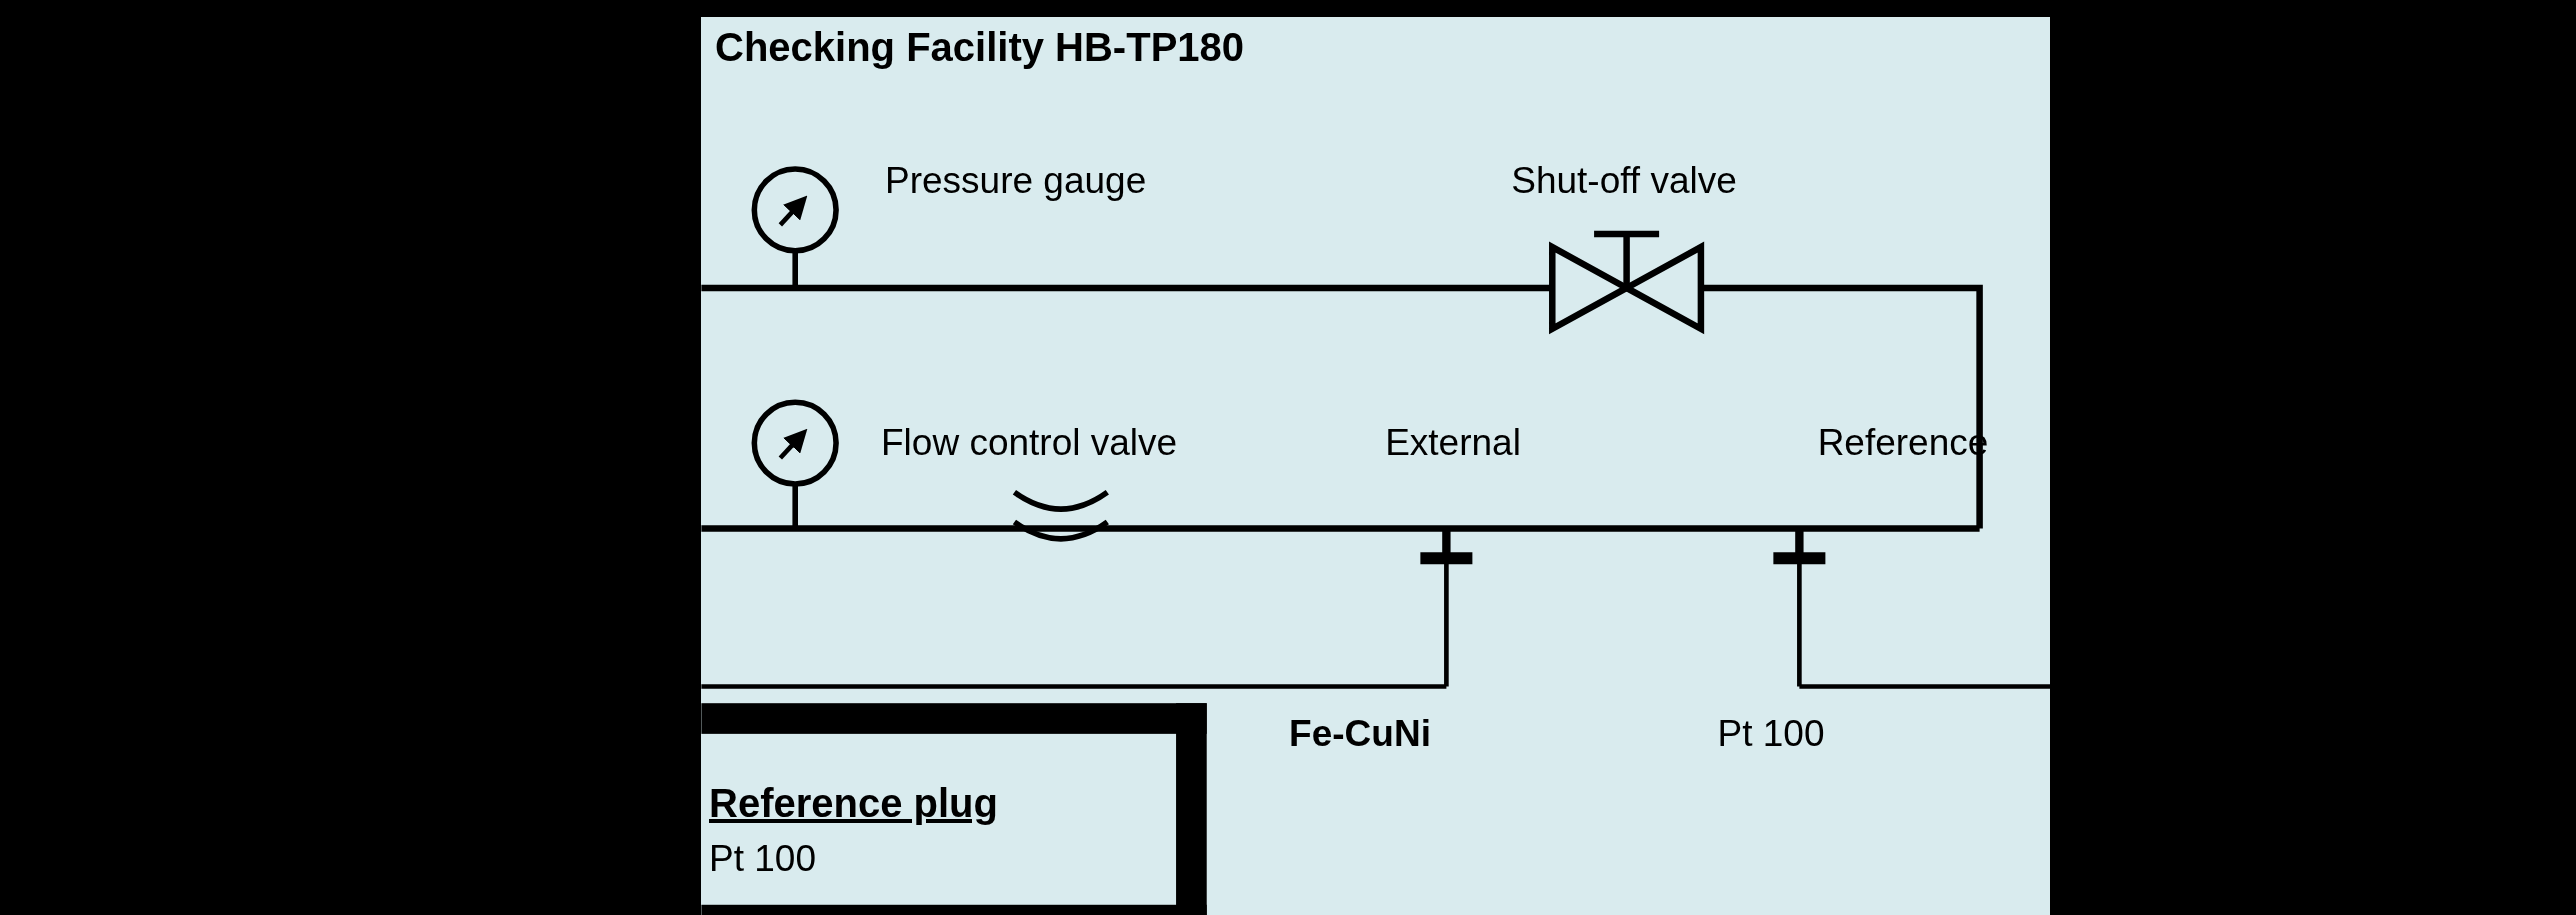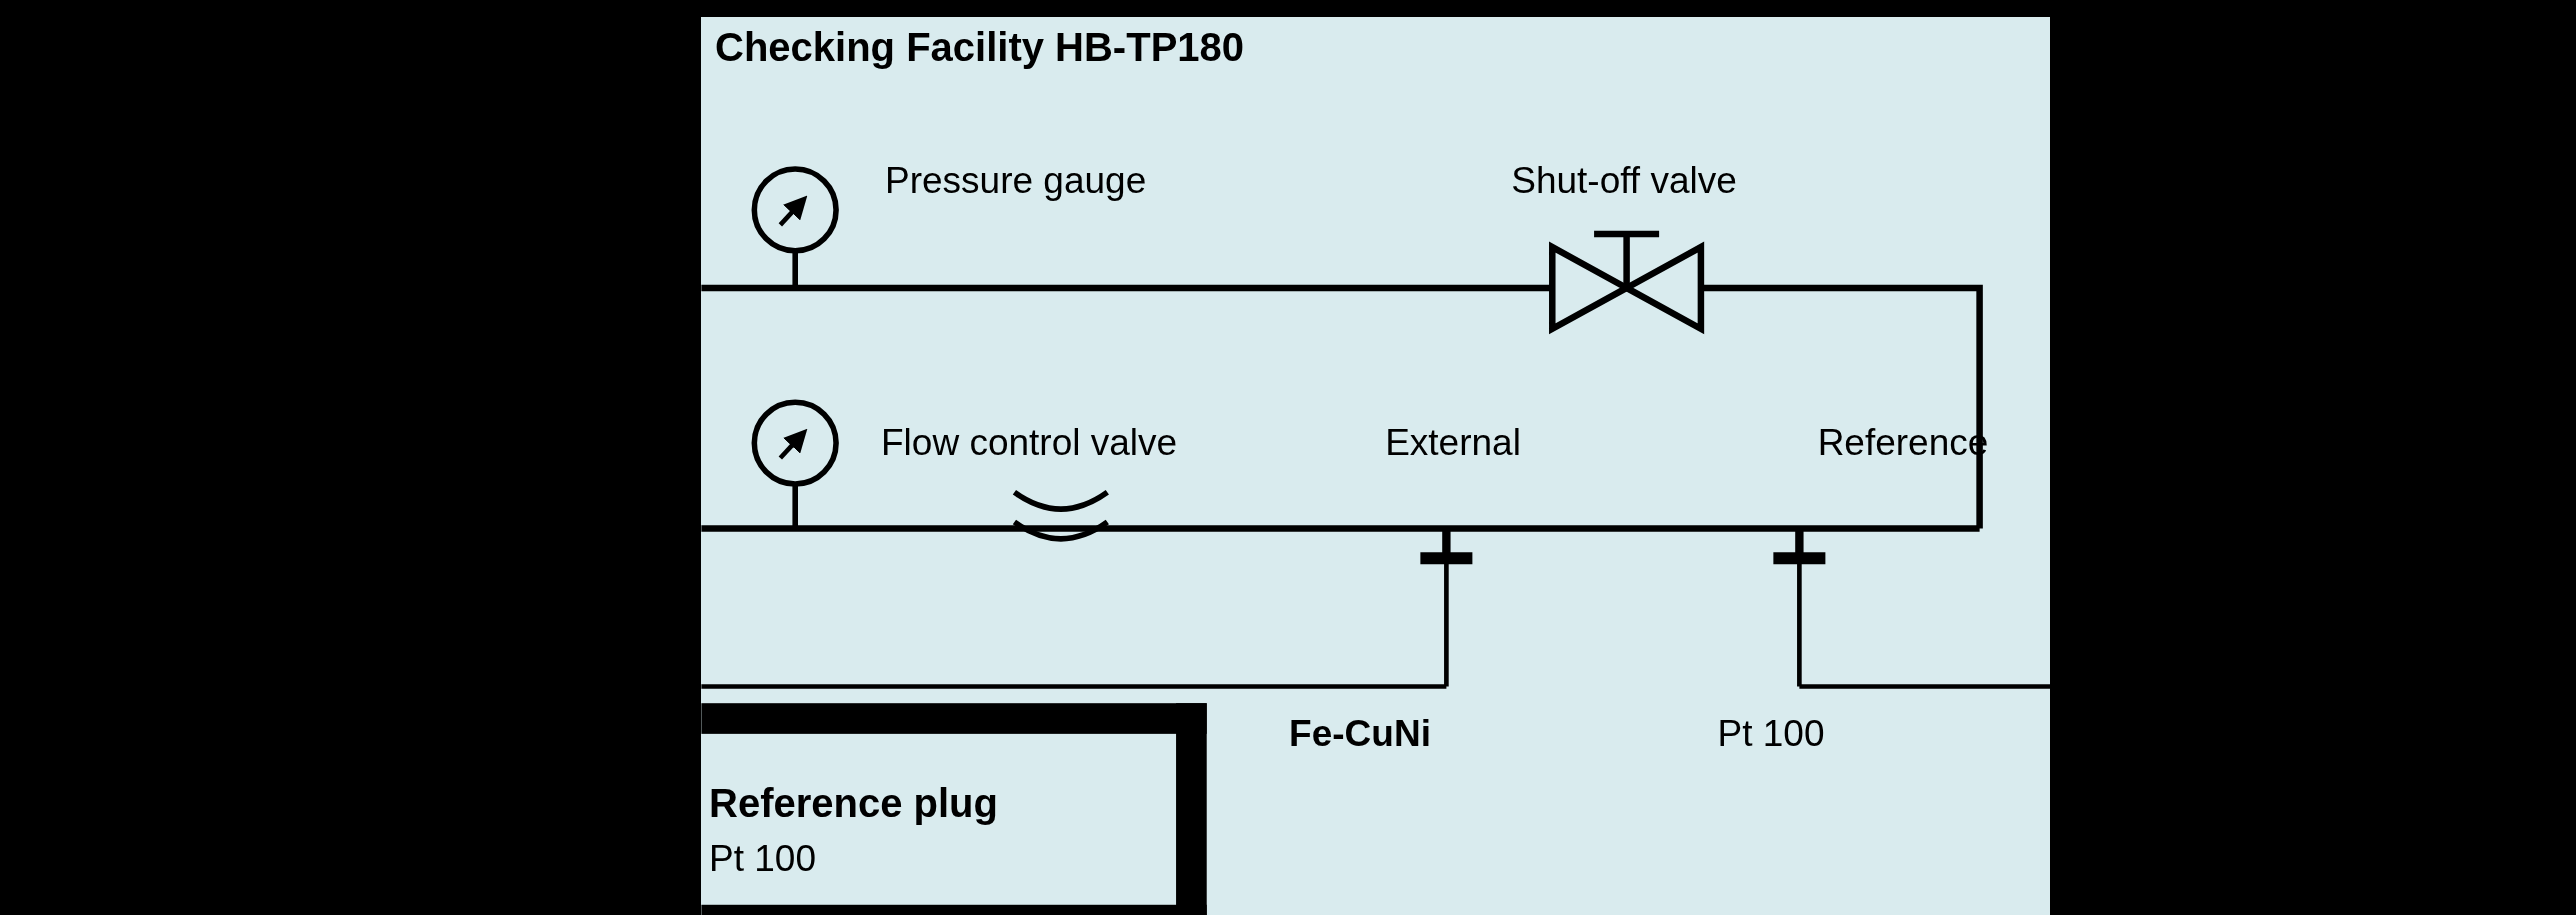--- a/index.html
+++ b/index.html
@@ -31,21 +31,21 @@
     width: 2576px; height: 915px;
   }
   .label {
     position: absolute;
     color: var(--line);
     white-space: nowrap;
     font-size: 37px;
     line-height: 1.15;
   }
   .label.title { font-size: 40px; font-weight: bold; }
-  .label.bold { font-weight: bold; }
+  .label.bold { font-weight: bold; text-decoration: underline; }
   .label.centered { transform: translateX(-50%); text-align: right; }
 </style>
 </head>
 <body>
 
 <div class="screen">
 
   <div class="panel"></div>
 
   <svg class="diagram" viewBox="0 0 2773 985" aria-hidden="true">

